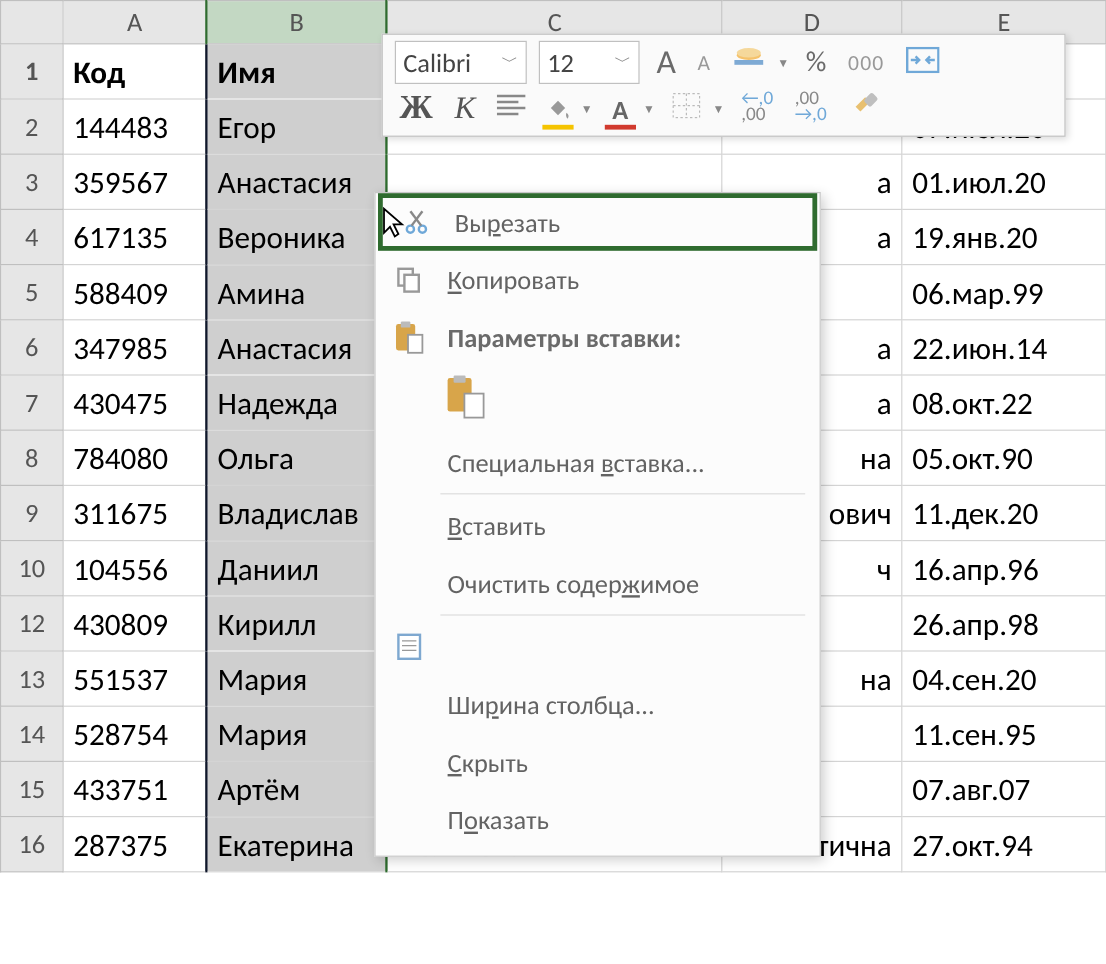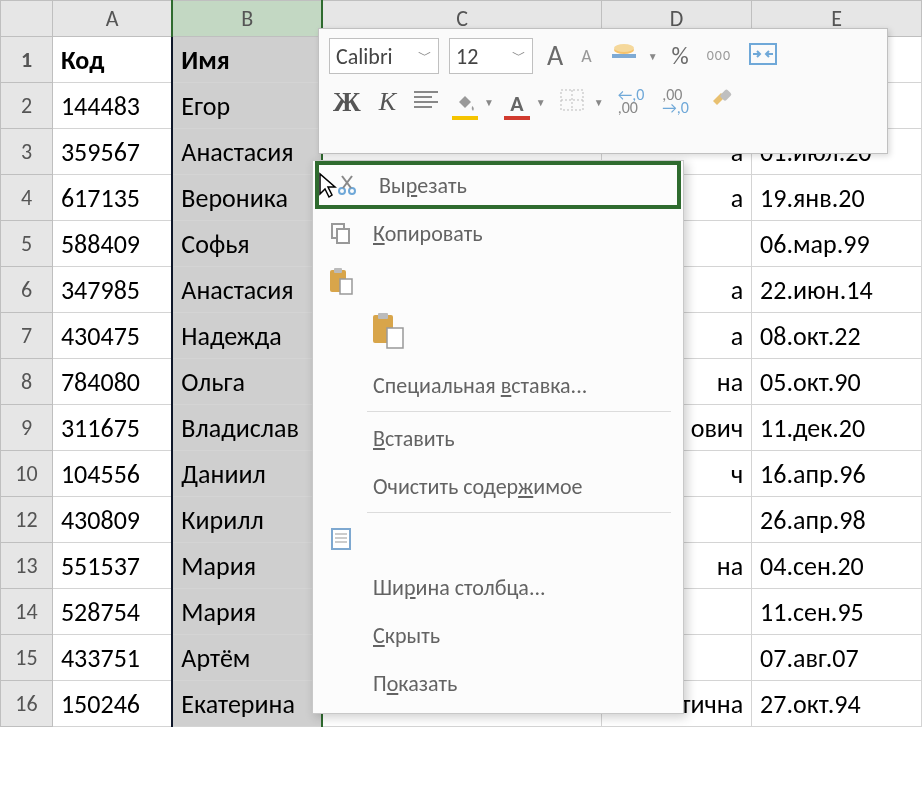--- a/index.html
+++ b/index.html
@@ -71,21 +71,21 @@
   width: 52px;
   height: 32px;
 }
 
 
 .mini-tb {
   position: absolute;
   left: 318px;
   top: 28px;
   width: 570px;
-  height: 126px;
+  height: 86px;
   background: #fafafa;
   border: 1px solid #c0c0c0;
   box-shadow: 2px 2px 6px rgba(0,0,0,.15);
   z-index: 50;
   display: flex;
   flex-direction: column;
   padding: 4px 10px;
 }
 
 .tb-row {
@@ -264,21 +264,21 @@
         <td class="row-hdr">4</td>
         <td class="col-a">617135</td>
         <td class="col-b">Вероника</td>
         <td class="col-c"></td>
         <td class="col-d" style="text-align: right;">а</td>
         <td class="col-e">19.янв.20</td>
       </tr>
       <tr>
         <td class="row-hdr">5</td>
         <td class="col-a">588409</td>
-        <td class="col-b">Софья</td>
+        <td class="col-b">Амина</td>
         <td class="col-c"></td>
         <td class="col-d" style="text-align: right;"></td>
         <td class="col-e">06.мар.99</td>
       </tr>
       <tr>
         <td class="row-hdr">6</td>
         <td class="col-a">347985</td>
         <td class="col-b">Анастасия</td>
         <td class="col-c"></td>
         <td class="col-d" style="text-align: right;">а</td>
@@ -343,21 +343,21 @@
       <tr>
         <td class="row-hdr">15</td>
         <td class="col-a">433751</td>
         <td class="col-b">Артём</td>
         <td class="col-c"></td>
         <td class="col-d" style="text-align: right;"></td>
         <td class="col-e">07.авг.07</td>
       </tr>
       <tr>
         <td class="row-hdr">16</td>
-        <td class="col-a">150246</td>
+        <td class="col-a">287375</td>
         <td class="col-b">Екатерина</td>
         <td class="col-c">Полякова</td>
         <td class="col-d" style="text-align: right;">Никитична</td>
         <td class="col-e">27.окт.94</td>
       </tr>
     </tbody>
 </table>
 
 <div class="mini-tb">
   <div class="tb-row">
@@ -373,21 +373,21 @@
     <span class="tb-ico" style="font-size:18px;color:#999">A</span>
     <span class="tb-ico">
       <svg width="28" height="24" viewBox="0 0 28 24">
           <rect x="2" y="12" width="24" height="4" fill="#7eaad4"></rect>
           <ellipse cx="14" cy="8" rx="10" ry="4" fill="#f5c26b"></ellipse>
           <ellipse cx="14" cy="6" rx="10" ry="4" fill="#f5d89b"></ellipse>
         </svg>
     </span>
     <span class="tiny-dd">▼</span>
     <span class="tb-ico">%</span>
-    <span class="tb-ico" style="font-size:14px;color:#999;letter-spacing:1px">000</span>
+    <span class="tb-ico" style="font-size:18px;color:#999;letter-spacing:1px">000</span>
     <span class="tb-ico">
       <svg width="28" height="22" viewBox="0 0 28 22">
           <rect x="1" y="1" width="26" height="20" fill="none" stroke="#6fa8d8" stroke-width="2"></rect>
           <path d="M4 11 L10 11 M8 8 L11 11 L8 14" fill="none" stroke="#6fa8d8" stroke-width="2"></path>
           <path d="M24 11 L18 11 M20 8 L17 11 L20 14" fill="none" stroke="#6fa8d8" stroke-width="2"></path>
         </svg>
     </span>
   </div>
   <div class="tb-row">
     <span class="tb-ico bold">Ж</span>
@@ -460,20 +460,21 @@
     <span><u class="acc">К</u>опировать</span>
   </div>
   <div class="ctx-item label-only">
     <span class="ico-slot">
       <svg width="26" height="28" viewBox="0 0 26 28">
           <rect x="2" y="3" width="16" height="22" rx="2" fill="#d8a54a"></rect>
           <rect x="6" y="1" width="8" height="5" rx="1" fill="#bbb"></rect>
           <rect x="12" y="12" width="12" height="15" fill="#fff" stroke="#999" stroke-width="1.5"></rect>
         </svg>
     </span>
+    <span>Параметры вставки:</span>
   </div>
   <div class="paste-row">
     <span>
       <svg width="34" height="38" viewBox="0 0 34 38">
           <rect x="2" y="3" width="20" height="28" rx="2" fill="#d8a54a"></rect>
           <rect x="7" y="1" width="10" height="6" rx="1" fill="#bbb"></rect>
           <rect x="16" y="16" width="16" height="20" fill="#fff" stroke="#999" stroke-width="1.5"></rect>
         </svg>
     </span>
   </div>

